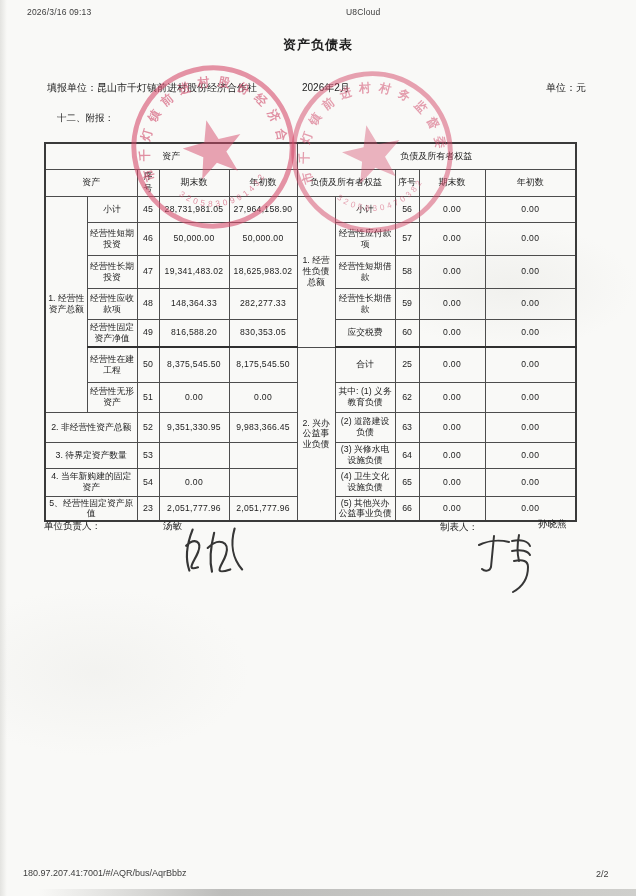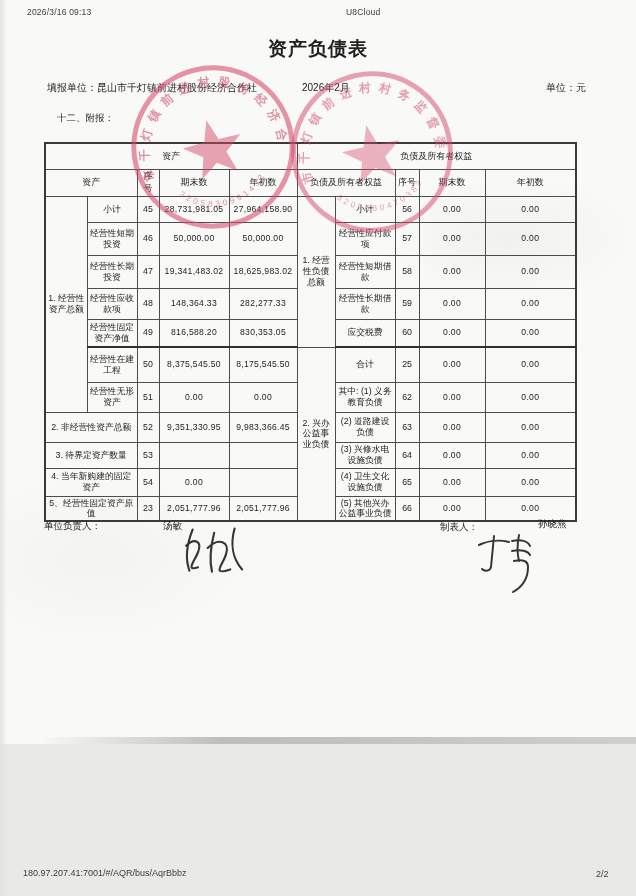--- a/index.html
+++ b/index.html
@@ -3,33 +3,33 @@
 <meta charset="utf-8">
 <style>
   html,body{margin:0;padding:0;}
   body{
     width:636px;height:896px;overflow:hidden;
     background:#e9e9e7;
     font-family:"Liberation Sans", sans-serif;
     -webkit-font-smoothing:antialiased;
   }
   .page{
-    position:relative;width:636px;height:744px;
+    position:relative;width:636px;height:896px;
     background:
       radial-gradient(ellipse 180px 90px at 80% 32%, rgba(225,225,220,.35), transparent 70%),
       radial-gradient(ellipse 220px 120px at 15% 75%, rgba(228,228,224,.3), transparent 70%),
       #f9f9f7;
     color:#2b2b2b;
     text-decoration:underline;
   }
   .edge-left{position:absolute;left:0;top:0;width:7px;height:896px;background:linear-gradient(to right,#e3e3e0,rgba(0,0,0,0));}
   .edge-bottom{position:absolute;left:0;bottom:0;width:636px;height:7px;background:linear-gradient(to right,rgba(0,0,0,0) 6%,#bdbdbb 35%,#cfcfcc);}
   .abs{position:absolute;}
   .print-small{font-size:8.5px;color:#3c3c3c;letter-spacing:.2px;}
-  .title{font-size:19px;font-weight:bold;letter-spacing:1px;color:#1f1f1f;}
+  .title{font-size:13px;font-weight:bold;letter-spacing:1px;color:#1f1f1f;}
   .meta{font-size:10px;color:#222;}
   .note{font-size:9.5px;color:#222;}
 
   table.bs{
     position:absolute;left:44px;top:142px;width:531px;
     border-collapse:collapse;table-layout:fixed;
     font-size:8.8px;color:#222;
   }
   table.bs th, table.bs td{
     border:1px solid #4d4d4d;

